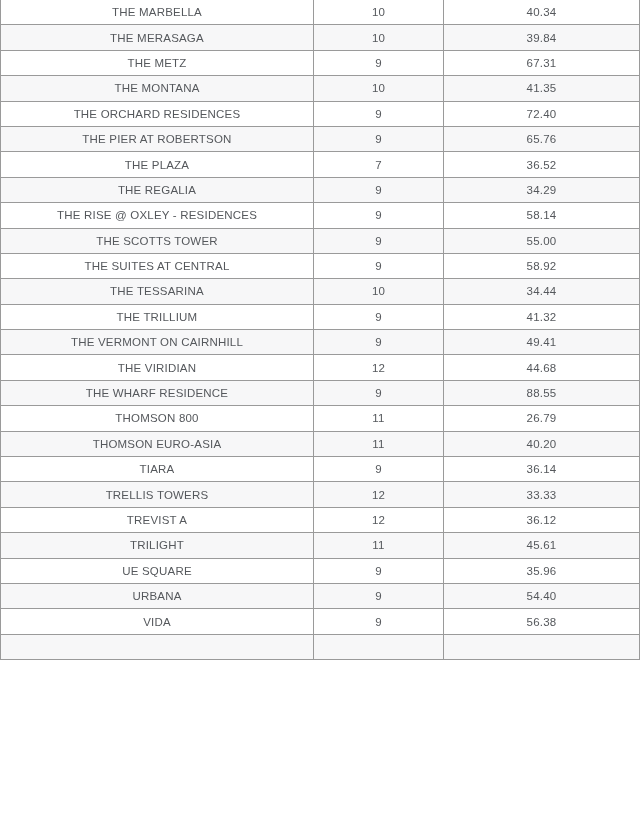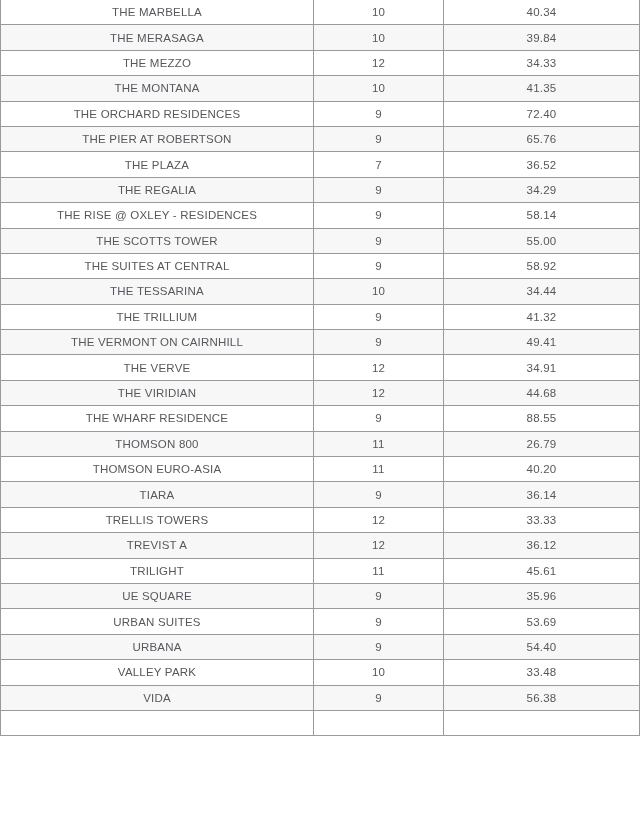--- a/index.html
+++ b/index.html
@@ -56,23 +56,23 @@
         <td>THE MARBELLA</td>
         <td>10</td>
         <td>40.34</td>
       </tr>
       <tr>
         <td>THE MERASAGA</td>
         <td>10</td>
         <td>39.84</td>
       </tr>
       <tr>
-        <td>THE MEZZO</td>
-        <td>12</td>
-        <td>34.33</td>
+        <td>THE METZ</td>
+        <td>9</td>
+        <td>67.31</td>
       </tr>
       <tr>
         <td>THE MONTANA</td>
         <td>10</td>
         <td>41.35</td>
       </tr>
       <tr>
         <td>THE ORCHARD RESIDENCES</td>
         <td>9</td>
         <td>72.40</td>
@@ -116,25 +116,20 @@
         <td>THE TRILLIUM</td>
         <td>9</td>
         <td>41.32</td>
       </tr>
       <tr>
         <td>THE VERMONT ON CAIRNHILL</td>
         <td>9</td>
         <td>49.41</td>
       </tr>
       <tr>
-        <td>THE VERVE</td>
-        <td>12</td>
-        <td>34.91</td>
-      </tr>
-      <tr>
         <td>THE VIRIDIAN</td>
         <td>12</td>
         <td>44.68</td>
       </tr>
       <tr>
         <td>THE WHARF RESIDENCE</td>
         <td>9</td>
         <td>88.55</td>
       </tr>
       <tr>
@@ -166,33 +161,23 @@
         <td>TRILIGHT</td>
         <td>11</td>
         <td>45.61</td>
       </tr>
       <tr>
         <td>UE SQUARE</td>
         <td>9</td>
         <td>35.96</td>
       </tr>
       <tr>
-        <td>URBAN SUITES</td>
-        <td>9</td>
-        <td>53.69</td>
-      </tr>
-      <tr>
         <td>URBANA</td>
         <td>9</td>
         <td>54.40</td>
-      </tr>
-      <tr>
-        <td>VALLEY PARK</td>
-        <td>10</td>
-        <td>33.48</td>
       </tr>
       <tr>
         <td>VIDA</td>
         <td>9</td>
         <td>56.38</td>
       </tr>
       <tr>
         <td></td>
         <td></td>
         <td></td>

